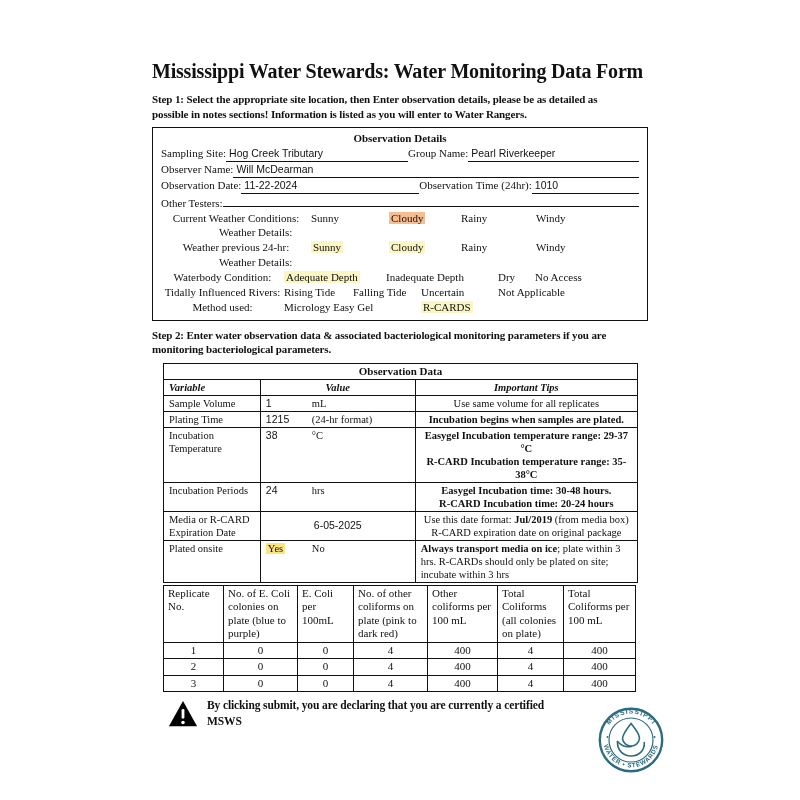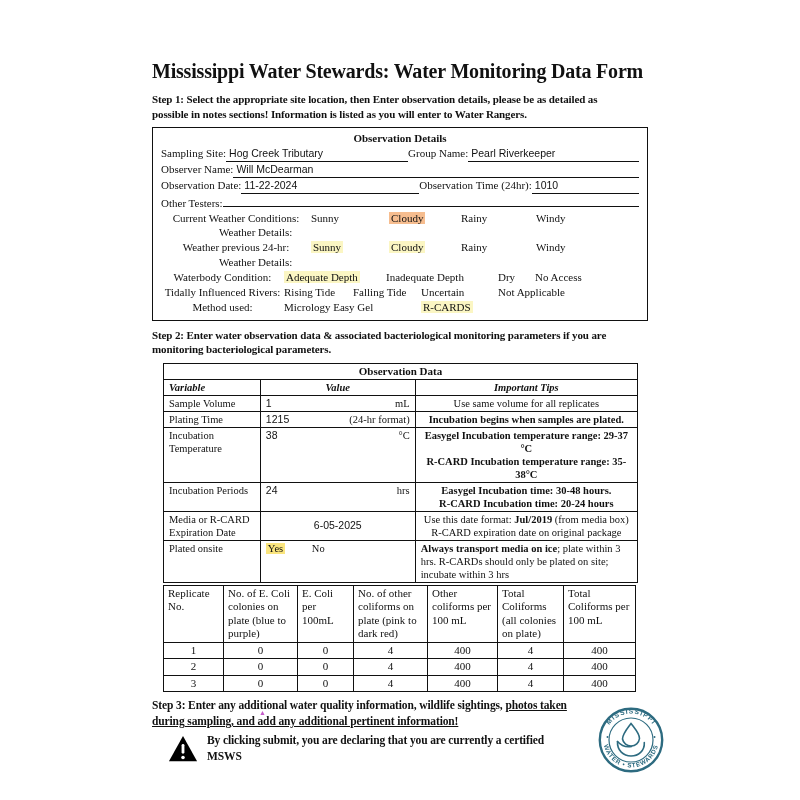--- a/index.html
+++ b/index.html
@@ -36,21 +36,21 @@
   
   table.odata{border-collapse:collapse;width:475px;margin:3px 0 0 11px;font-size:10.5px;line-height:13px;border:1.6px solid #111;}
   table.odata td{border:1px solid #111;padding:1px 5px;vertical-align:top;}
   .odata .ttl{text-align:center;font-weight:bold;font-size:11px;}
   .odata .hdr{font-weight:bold;font-style:italic;}
   .tc{text-align:center;}
   .b{font-weight:bold;}
   .num{font-family:"Liberation Sans",sans-serif;font-size:10.5px;}
   .vflex{display:flex;}
   .vflex .vn{flex:0 0 46px;}
-  .vflex .vu{flex:1;text-align:right;}
+  .vflex .vu{flex:1;text-align:left;}
   .airwater{display:flex;}
   .airwater .half{flex:0 0 45%;}
   
   table.rep{border-collapse:collapse;margin:2px 0 0 11px;font-size:11px;line-height:13.5px;border:1.6px solid #111;}
   table.rep td{border:1px solid #111;padding:1px 4px;vertical-align:top;}
   table.rep td.data{text-align:center;padding:1px 2px;}
   .note{margin:6px 0 2px 13px;font-size:11px;}
   
   .bottom{position:relative;margin-top:6px;}
   .step3{font-weight:bold;font-size:11.5px;line-height:15.5px;position:relative;letter-spacing:-0.12px;}
@@ -279,25 +279,20 @@
       <td class="data">0</td>
       <td class="data">4</td>
       <td class="data">400</td>
       <td class="data">4</td>
       <td class="data">400</td>
     </tr>
   </tbody>
     </table>
 
   <div class="bottom">
-    <div class="step3">
-      <span>Step 3: Enter any additional water quality information, wildlife sightings, </span><span class="u">photos taken</span><br>
-      <span class="u">during sampling, and add any additional pertinent information!</span>
-      <span class="caret">▲</span>
-    </div>
 
     <div class="decl">
       <svg class="warn" viewBox="0 0 32 30">
         <path d="M16 1 L31 28 H1 Z" fill="#000"></path>
         <rect x="14.5" y="9.5" width="3" height="10.5" rx="1.5" fill="#fff"></rect>
         <circle cx="16" cy="24" r="1.9" fill="#fff"></circle>
       </svg>
       <div class="decl-text">
         <span>By clicking submit, you are declaring that you are currently a certified MSWS</span><br>
         

